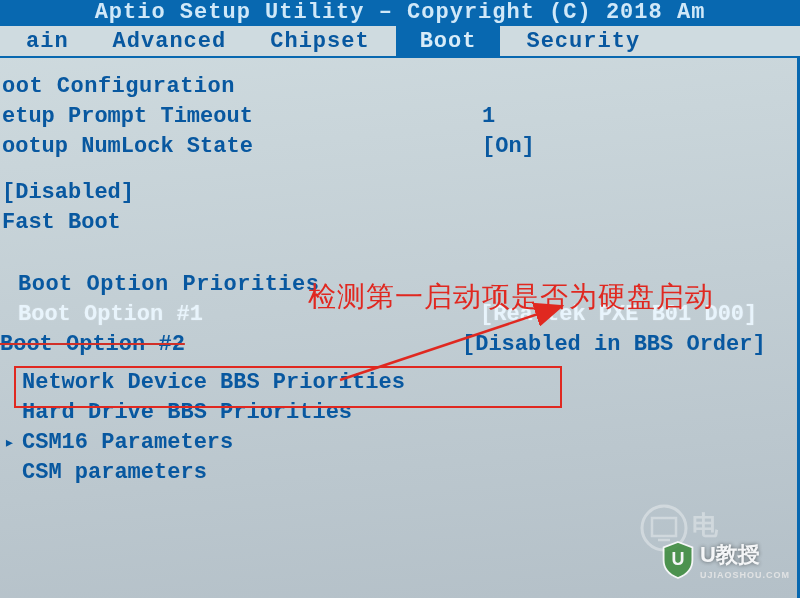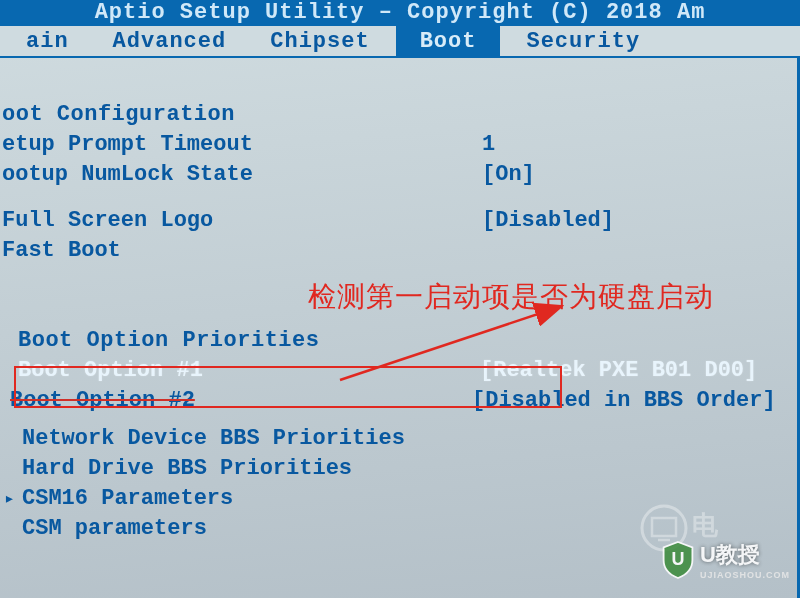--- a/index.html
+++ b/index.html
@@ -63,21 +63,20 @@
   }
   .label {
     width: 480px;
   }
   .value {
     color: #0858a0;
   }
   .section-header {
     padding-left: 2px;
     letter-spacing: 0.5px;
-    margin-top: 28px;
   }
   .gap { height: 16px; }
   .gap-sm { height: 8px; }
   .selected-row {
     display: flex;
     padding-left: 2px;
     color: #e8f4fc;
     position: relative;
   }
   .selected-row .label, .selected-row .value {
@@ -188,40 +187,39 @@
     </div>
 
     <div class="row">
       <span class="label">ootup NumLock State</span>
       <span class="value">[On]</span>
     </div>
 
     <div class="gap"></div>
 
     <div class="row">
-      <span class="label">Full Screen Logo</span>
       <span class="value">[Disabled]</span>
     </div>
 
     <div class="row">
       <span class="label">Fast Boot</span>
       <span class="value"></span>
     </div>
 
     <div class="gap"></div>
     <div class="gap"></div>
 
     <div class="section-header" style="padding-left:18px">Boot Option Priorities</div>
 
     <div class="selected-row" style="padding-left:18px">
       <span class="label" style="width:462px">Boot Option #1</span>
       <span class="value">[Realtek PXE B01 D00]</span>
     </div>
 
-    <div class="row" style="padding-left:10px">
+    <div class="row" style="padding-left:0">
       <span class="label strike" style="width:462px">Boot Option #2</span>
       <span class="value">[Disabled in BBS Order]</span>
     </div>
 
     <div class="gap-sm"></div>
 
     <div class="row submenu">
       <span>Network Device BBS Priorities</span>
     </div>
     <div class="row submenu">

